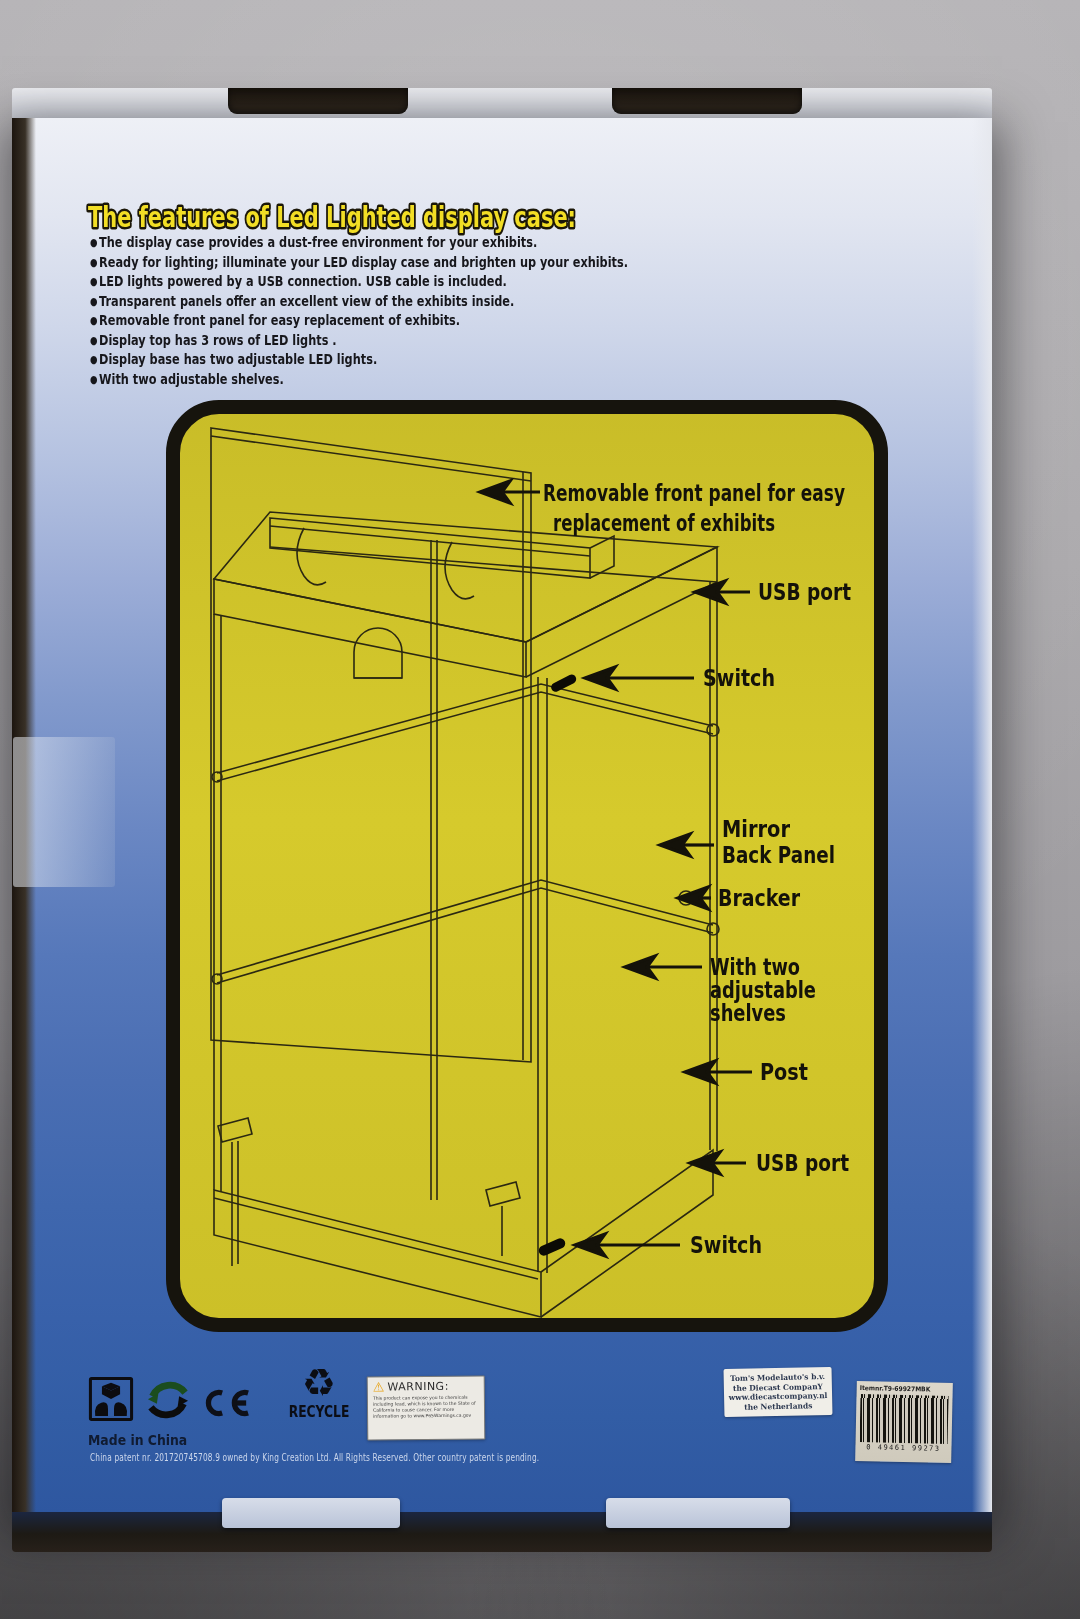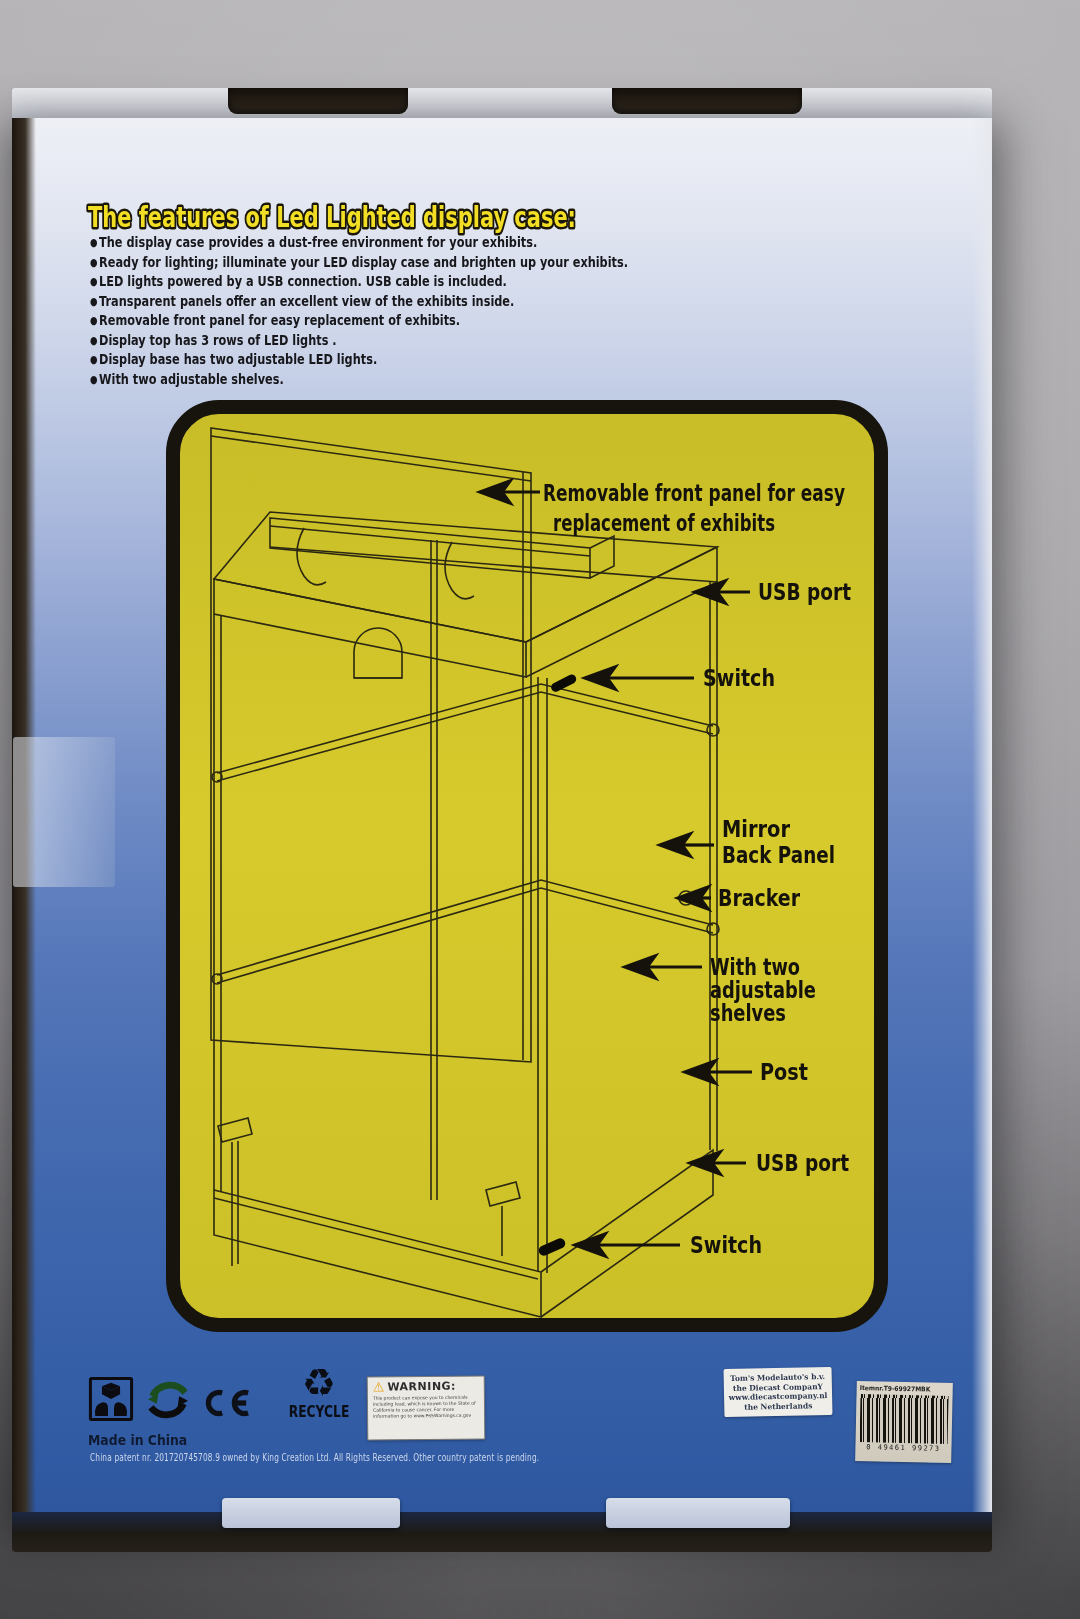--- a/index.html
+++ b/index.html
@@ -56,21 +56,21 @@
     transform:scaleX(.74);transform-origin:left top;letter-spacing:.2px;}
   .recycle-wrap{left:281px;top:1364px;width:76px;text-align:center;color:#0b0d14;}
   .recycle-glyph{font-size:38px;line-height:38px;display:block;}
   .recycle-word{font-size:15px;font-weight:bold;letter-spacing:0;
     transform:scaleX(.82);transform-origin:center top;margin-top:1px;}
   .warning-box{left:367px;top:1376px;width:118px;height:64px;background:#eceae4;
     border:1px solid #7a7a78;border-radius:1px;transform:rotate(-.6deg);
     padding:3px 5px;box-sizing:border-box;box-shadow:0 1px 3px rgba(0,0,0,.3);}
   .warning-head{display:flex;align-items:center;gap:3px;}
   .warning-tri{font-size:13px;color:var(--warning-orange,#e8a317);line-height:13px;}
-  .warning-title{font-size:11px;font-weight:bold;color:#2d2d2d;letter-spacing:.5px;}
+  .warning-title{font-size:11px;font-weight:normal;color:#2d2d2d;letter-spacing:.5px;}
   .warning-body{margin-top:2px;width:178px;font-size:7.5px;line-height:1.35;color:#3c3c3c;
     transform:scale(.6);transform-origin:left top;}
   .retailer{left:724px;top:1368px;width:108px;height:48px;background:#f0eee8;
     border-radius:2px;transform:rotate(-1.2deg);box-shadow:0 1px 3px rgba(0,0,0,.35);
     text-align:center;padding-top:5px;box-sizing:border-box;
     font-family:"DejaVu Serif",serif;color:#2c3850;}
   .retailer div{font-size:7.5px;font-weight:bold;line-height:9.5px;}
   .barcode-sticker{left:856px;top:1382px;width:96px;height:80px;
     background:linear-gradient(180deg,#dcd7ca,#cfcabc);transform:rotate(1.2deg);
     box-shadow:0 1px 3px rgba(0,0,0,.35);padding:3px 3px 0 3px;box-sizing:border-box;

